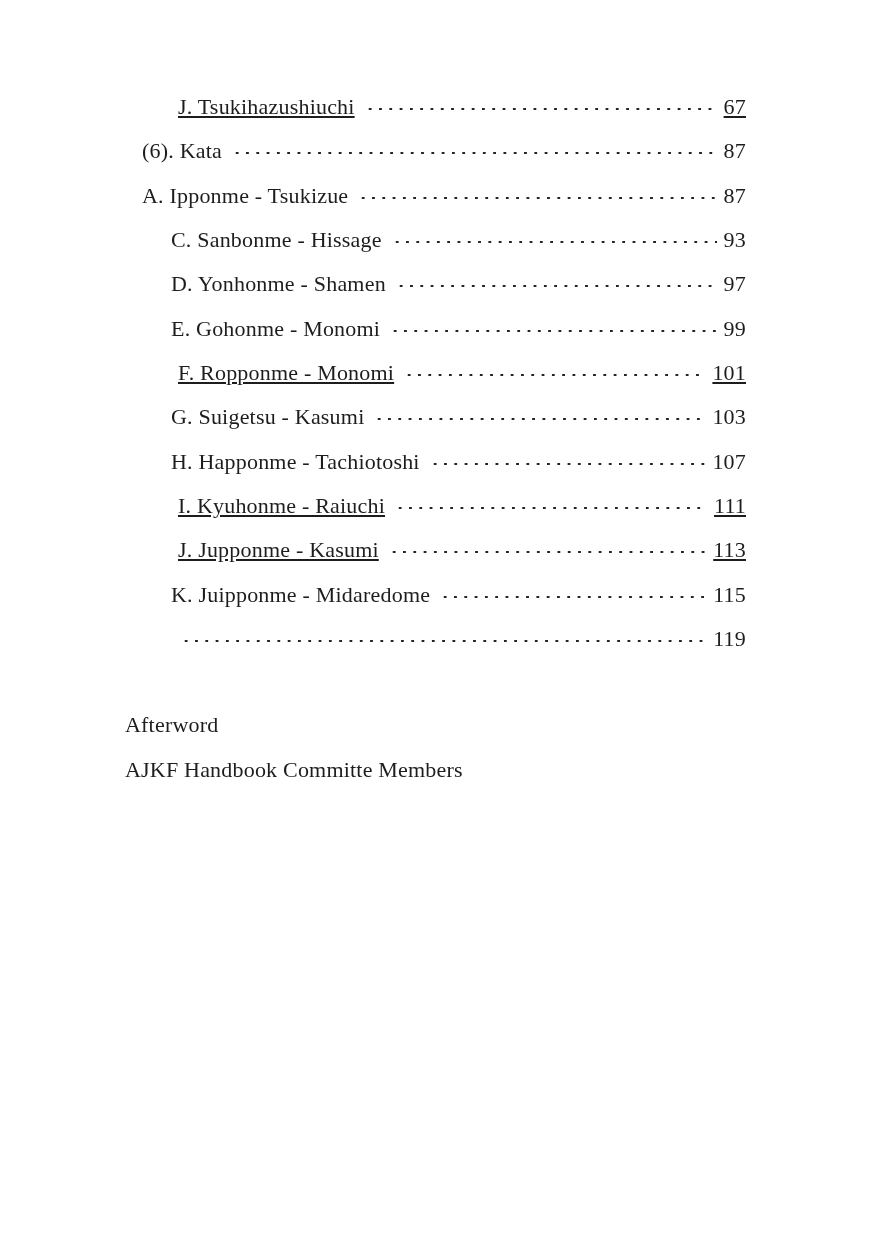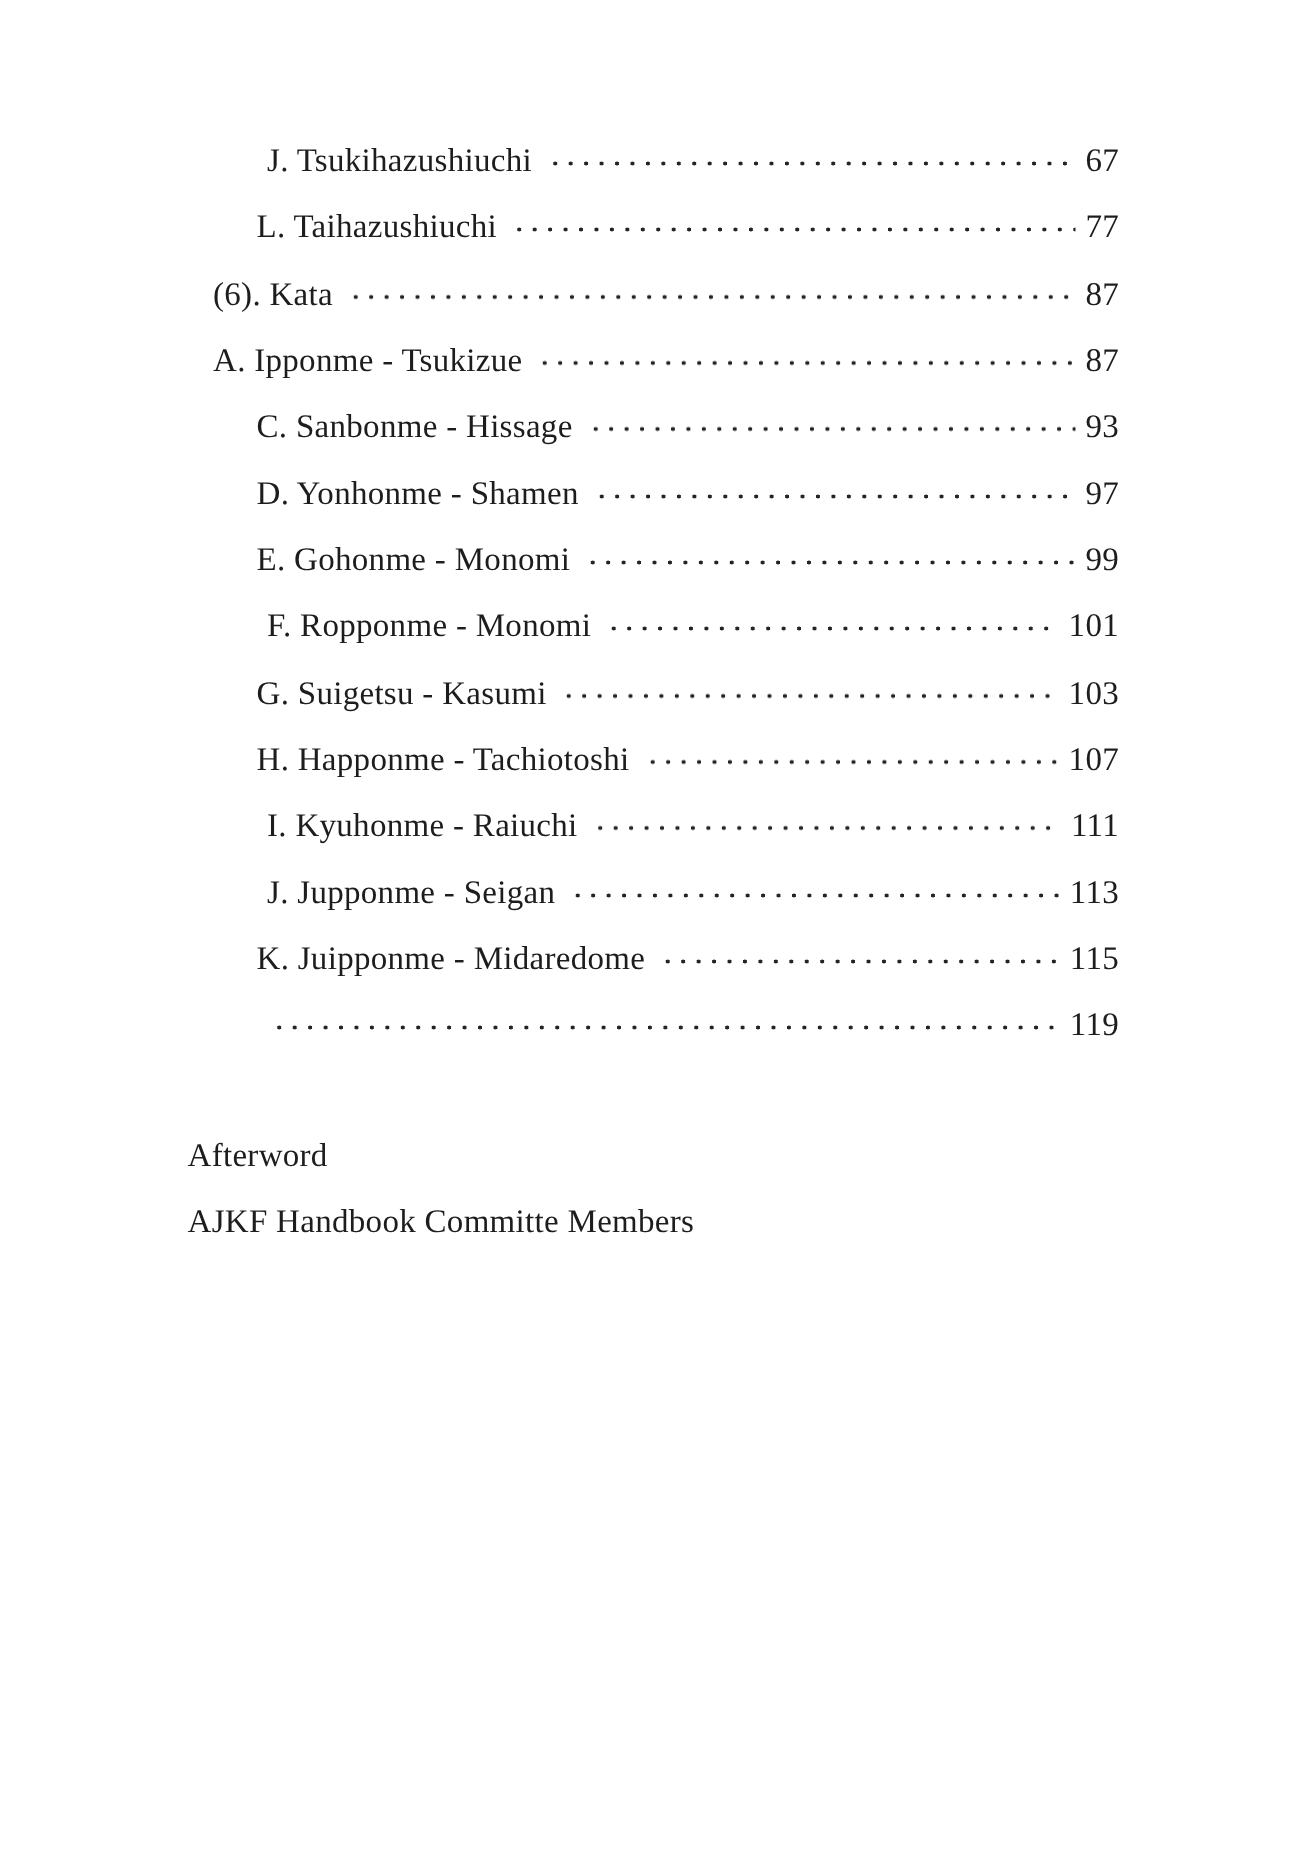--- a/index.html
+++ b/index.html
@@ -24,21 +24,21 @@
     display: flex;
     align-items: center;
     height: 44.33px;
     font-size: 22px;
     letter-spacing: 0.2px;
     white-space: nowrap;
   }
   
   .lv1 { padding-left: 17px; }
   .lv2 { padding-left: 46px; }
-  .lv2.narrow { padding-left: 53px; }
+  .lv2.narrow { padding-left: 53px; text-decoration: underline; }
   .label { flex: 0 0 auto; }
   .leader {
     flex: 1 1 auto;
     align-self: stretch;
     margin-left: 7px;
     margin-right: 7px;
     background-image: radial-gradient(circle, #242424 1.25px, rgba(0,0,0,0) 1.5px);
     background-size: 10.3px 10.3px;
     background-repeat: repeat-x;
     background-position: 3px 19px;
@@ -65,25 +65,20 @@
 
 <div class="page">
 
   <div class="toc-row lv2 narrow">
     <span class="label">J. Tsukihazushiuchi</span>
     <span class="leader"></span>
     <span class="pagenum">67</span>
   </div>
 
 
-  <div class="toc-row lv2">
-    <span class="label">L. Taihazushiuchi</span>
-    <span class="leader"></span>
-    <span class="pagenum">77</span>
-  </div>
 
   <div class="toc-row lv1">
     <span class="label">(6). Kata</span>
     <span class="leader"></span>
     <span class="pagenum">87</span>
   </div>
 
   <div class="toc-row lv1">
     <span class="label">A. Ipponme - Tsukizue</span>
     <span class="leader"></span>
@@ -127,21 +122,21 @@
     <span class="pagenum">107</span>
   </div>
 
   <div class="toc-row lv2 narrow">
     <span class="label">I. Kyuhonme - Raiuchi</span>
     <span class="leader"></span>
     <span class="pagenum">111</span>
   </div>
 
   <div class="toc-row lv2 narrow">
-    <span class="label">J. Jupponme - Seigan</span>
+    <span class="label">J. Jupponme - Kasumi</span>
     <span class="leader"></span>
     <span class="pagenum">113</span>
   </div>
 
   <div class="toc-row lv2">
     <span class="label">K. Juipponme - Midaredome</span>
     <span class="leader"></span>
     <span class="pagenum">115</span>
   </div>
 

